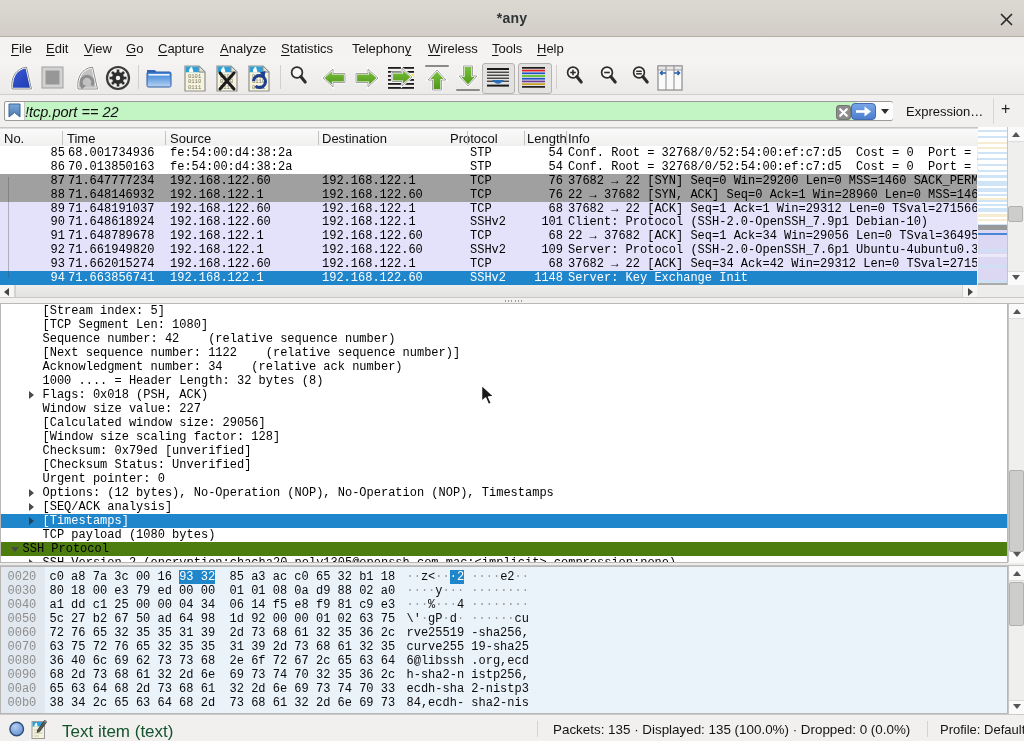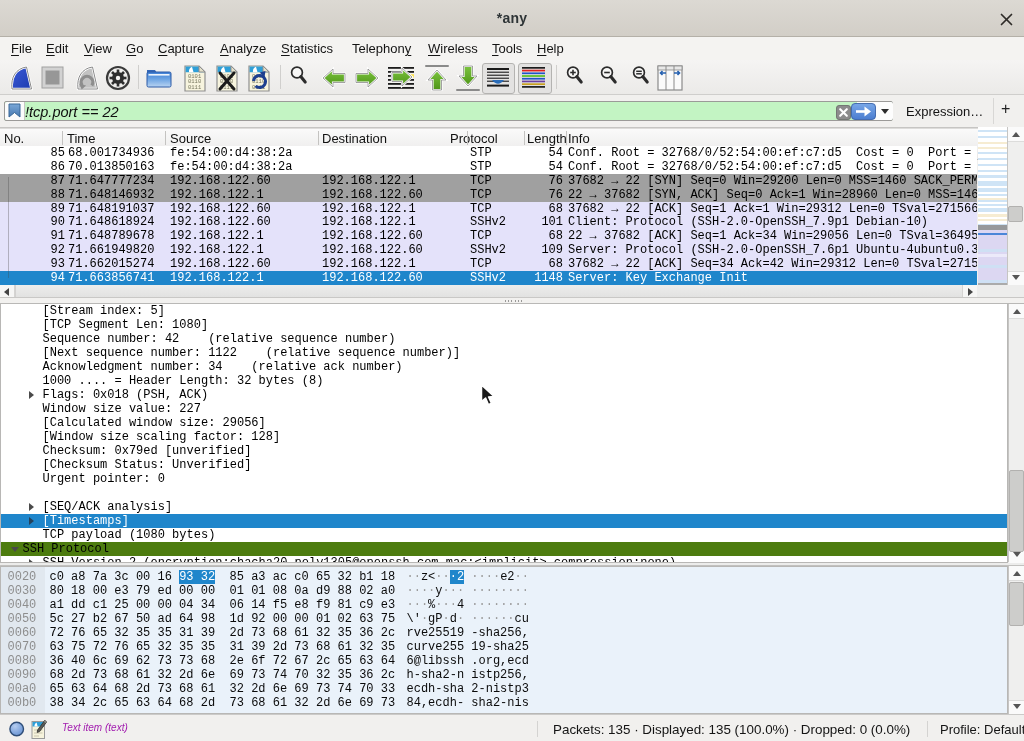--- a/index.html
+++ b/index.html
@@ -442,20 +442,21 @@
 <div class="drow mono" style="top:42px;"><span class="dtxt" style="left:41.5px;">[Next sequence number: 1122    (relative sequence number)]</span></div>
 <div class="drow mono" style="top:56px;"><span class="dtxt" style="left:41.5px;text-align:right;">Acknowledgment number: 34    (relative ack number)</span></div>
 <div class="drow mono" style="top:70px;"><span class="dtxt" style="left:41.5px;">1000 .... = Header Length: 32 bytes (8)</span></div>
 <div class="drow mono" style="top:84px;"><span class="dtri tri-r"></span><span class="dtxt" style="left:41.5px;">Flags: 0x018 (PSH, ACK)</span></div>
 <div class="drow mono" style="top:98px;"><span class="dtxt" style="left:41.5px;">Window size value: 227</span></div>
 <div class="drow mono" style="top:112px;"><span class="dtxt" style="left:41.5px;">[Calculated window size: 29056]</span></div>
 <div class="drow mono" style="top:126px;"><span class="dtxt" style="left:41.5px;">[Window size scaling factor: 128]</span></div>
 <div class="drow mono" style="top:140px;"><span class="dtxt" style="left:41.5px;">Checksum: 0x79ed [unverified]</span></div>
 <div class="drow mono" style="top:154px;padding-left:36px;"><span class="dtxt" style="left:41.5px;">[Checksum Status: Unverified]</span></div>
 <div class="drow mono" style="top:168px;"><span class="dtxt" style="left:41.5px;">Urgent pointer: 0</span></div>
+<div class="drow mono" style="top:182px;"><span class="dtri tri-r"></span><span class="dtxt" style="left:41.5px;">Options: (12 bytes), No-Operation (NOP), No-Operation (NOP), Timestamps</span></div>
 <div class="drow mono" style="top:196px;"><span class="dtri tri-r"></span><span class="dtxt" style="left:41.5px;">[SEQ/ACK analysis]</span></div>
 <div class="drow mono" style="top:210px;background:#1f86cb;color:#fff;"><span class="dtri tri-r" style="border-left-color:#24425c;"></span><span class="dtxt" style="left:41.5px;">[Timestamps]</span></div>
 <div class="drow mono" style="top:224px;"><span class="dtxt" style="left:41.5px;">TCP payload (1080 bytes)</span></div>
 <div class="drow mono" style="top:238px;background:#4d7c0f;"><span class="dtri tri-d" style="left:10px;"></span><span class="dtxt" style="left:21.5px;">SSH Protocol</span></div>
 <div class="drow mono" style="top:252px;"><span class="dtri tri-r"></span><span class="dtxt" style="left:41.5px;">SSH Version 2 (encryption:chacha20_poly1305@openssh.com mac:&lt;implicit&gt; compression:none)</span></div>
   </div>
 <div class="abs" id="dvsb" style="left:1008px;top:304px;width:16px;height:258px;">
     <div class="abs sbtrack" style="left:0;top:0;width:17px;height:258px;border-left:1px solid #c6c5c3;box-sizing:border-box;"></div>
     <div class="abs" style="left:1px;top:0;width:16px;height:14px;background:#fafafa;border-bottom:1px solid #dcdcdb;"></div>
     <div class="abs" style="left:1px;top:244px;width:16px;height:14px;background:#fafafa;border-top:1px solid #dcdcdb;"></div>
@@ -505,21 +506,21 @@
       <rect x="1.5" y="3" width="11.5" height="4.5" fill="#2f9fd8"></rect>
       <path d="M3.5 7.5 C3.3 5.8 4 4.2 5.6 3.4 L6.7 7.5 Z" fill="#ffffff"></path>
       <g stroke="#c9c5ae" stroke-width="1">
         <line x1="3" y1="11" x2="11.5" y2="11"></line>
         <line x1="3" y1="14" x2="11.5" y2="14"></line>
         <line x1="3" y1="17" x2="8" y2="17"></line>
       </g>
       <path d="M13.8 1.2 L15.6 3 L8.6 12.6 L6.2 13.4 L6.6 11 Z" fill="#5a5a56" stroke="#2e2e2c" stroke-width="0.8"></path>
       <path d="M13.8 1.2 L15.6 3 L14.6 4.3 L12.9 2.5 Z" fill="#8a8a86"></path>
     </svg>
-  <span class="abs" style="left:62px;top:7px;font-size:10px;color:#a21caf;font-style:italic;">Text item (text)</span>
+  <span class="abs" style="left:62px;top:7px;font-size:17px;color:#14532d;">Text item (text)</span>
   <div class="ssep" style="left:537px"></div>
   <span class="abs" style="left:553px;top:7px;font-size:13.4px;color:#141414;">Packets: 135 · Displayed: 135 (100.0%) · Dropped: 0 (0.0%)</span>
   <div class="ssep" style="left:927px"></div>
   <span class="abs" style="left:940px;top:7px;font-size:13px;color:#141414;">Profile: Default</span>
 </div>
 
 <svg width="17" height="24" viewBox="0 0 17 24" style="position:absolute;left:480px;top:384px;z-index:50">
     <path d="M1.5 1 L1.5 17.5 L5.6 14 L8.4 20.6 L11.4 19.3 L8.6 12.9 L14 12.4 Z" fill="#1a1a1a" stroke="#ffffff" stroke-width="1.5" stroke-linejoin="round"></path>
   </svg>
 

